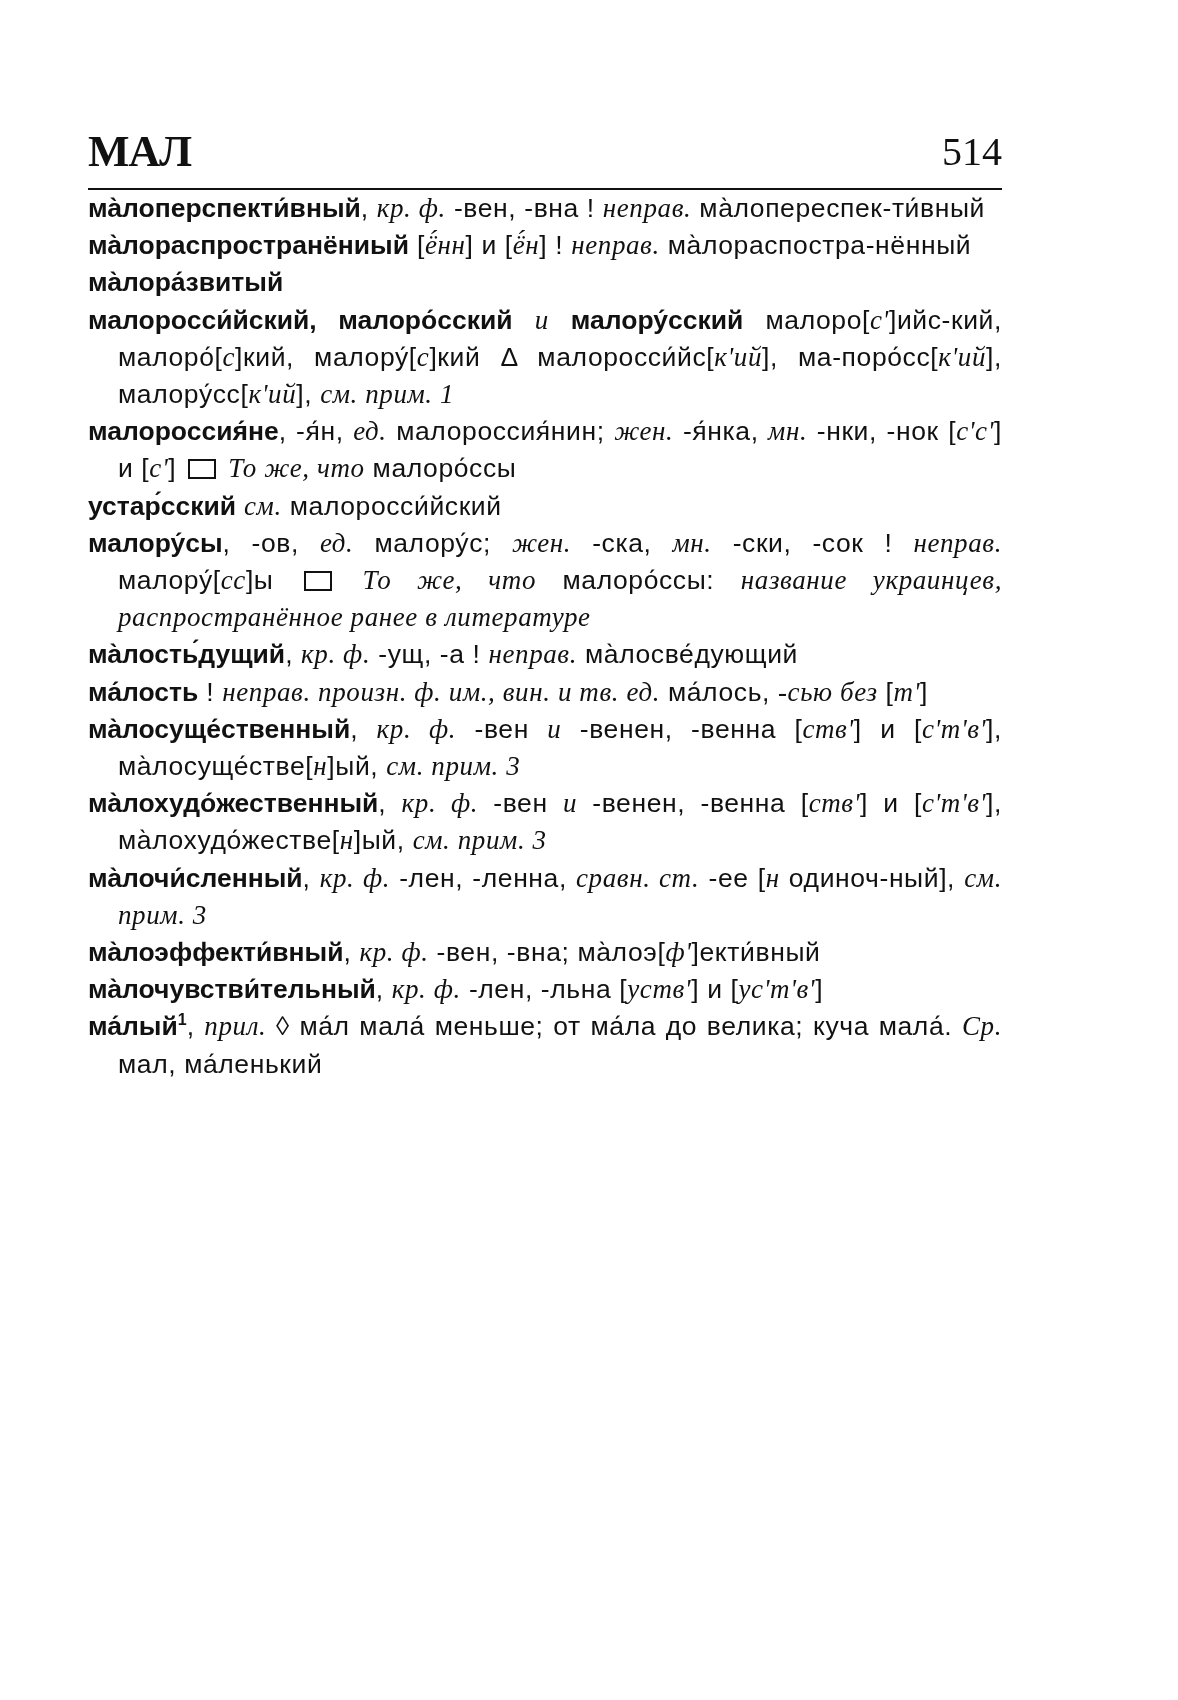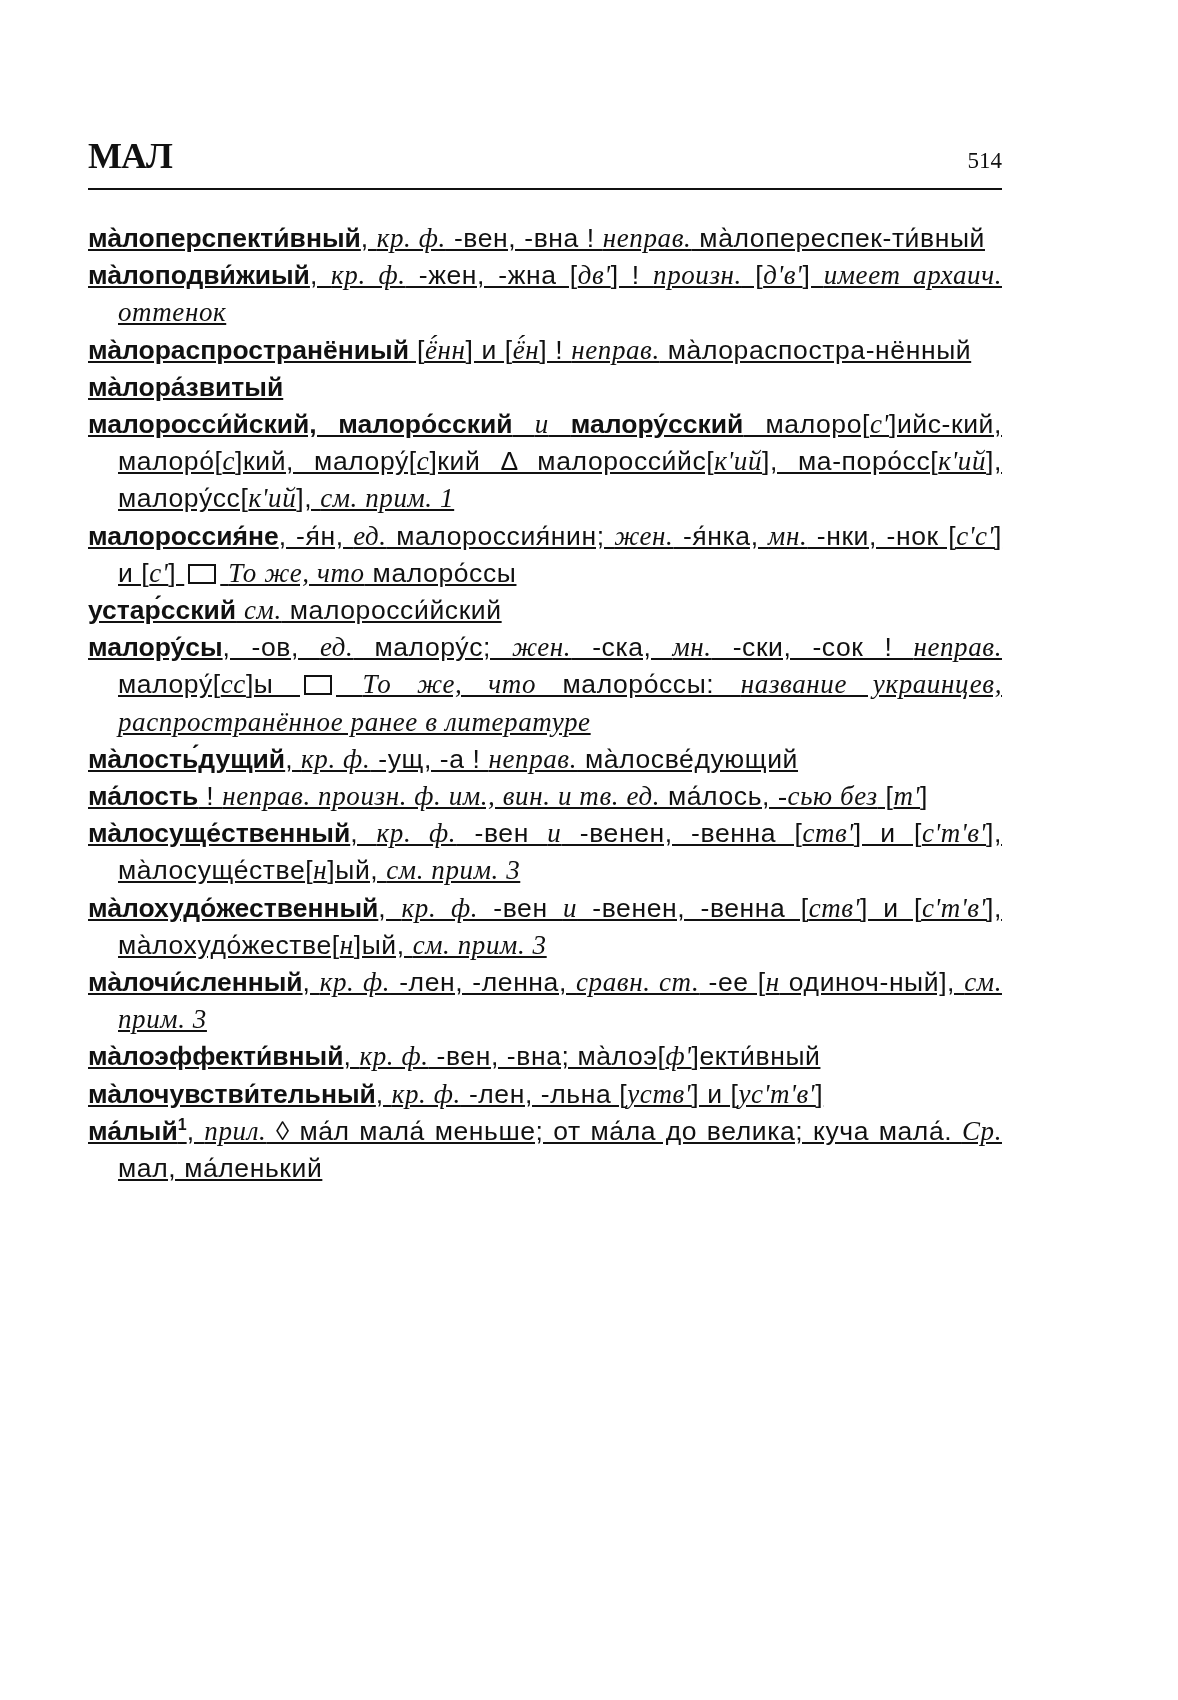--- a/index.html
+++ b/index.html
@@ -23,38 +23,36 @@
     }
     .running-head {
       display: flex;
       justify-content: space-between;
       align-items: flex-end;
       height: 56px;
     }
     .running-head .guide-word {
       font-family: "Liberation Serif", serif;
       font-weight: bold;
-      font-size: 36px;
+      font-size: 44px;
       letter-spacing: -1px;
       line-height: 1;
     }
     .running-head .page-number {
       font-family: "Liberation Serif", serif;
-      font-size: 23px;
+      font-size: 40px;
       line-height: 1;
       padding-bottom: 2px;
     }
     .rule {
       margin-top: 14px;
       height: 0;
       border-top: 2px solid #111;
     }
     .entries {
-      margin-top: 30px;
-      text-decoration: underline;
     }
     .entry {
       font-family: "Liberation Sans", "DejaVu Sans", sans-serif;
       font-size: 26.5px;
       line-height: 37.2px;
       text-align: justify;
       padding-left: 30px;
       text-indent: -30px;
       letter-spacing: 0.6px;
     }
@@ -87,21 +85,20 @@
 <body>
 
 <div class="page">
   <div class="running-head">
     <span class="guide-word">МАЛ</span>
     <span class="page-number">514</span>
   </div>
   <div class="rule"></div>
   <div class="entries" id="entries">
       <div class="entry"><span class="hw">ма̀лоперспекти́вный</span>, <span class="it">кр. ф.</span> -вен, -вна ! <span class="it">неправ.</span> ма̀лопереспек-ти́вный</div>
-      <div class="entry"><span class="hw">ма̀лоподви́жиый</span>, <span class="it">кр. ф.</span> -жен, -жна [<span class="it">дв'</span>] ! <span class="it">произн.</span> [<span class="it">д'в'</span>] <span class="it">имеет архаич. оттенок</span></div>
       <div class="entry"><span class="hw">ма̀лораспространёниый</span> [<span class="it">ё́нн</span>] и [<span class="it">ё́н</span>] ! <span class="it">неправ.</span> ма̀лораспостра-нённый</div>
       <div class="entry"><span class="hw">ма̀лора́звитый</span></div>
       <div class="entry"><span class="hw">малоросси́йский, малоро́сский</span> <span class="it">и</span> <span class="hw">малору́сский</span> малоро[<span class="it">с'</span>]ийс-кий, малоро́[<span class="it">с</span>]кий, малору́[<span class="it">с</span>]кий Δ малоросси́йс[<span class="it">к'ий</span>], ма-поро́сс[<span class="it">к'ий</span>], малору́сс[<span class="it">к'ий</span>], <span class="it">см. прим. 1</span></div>
       <div class="entry"><span class="hw">малороссия́не</span>, -я́н, <span class="it">ед.</span> малороссия́нин; <span class="it">жен.</span> -я́нка, <span class="it">мн.</span> -нки, -нок [<span class="it">с'с'</span>] и [<span class="it">с'</span>] <span class="box"></span> <span class="it">То же, что</span> малоро́ссы</div>
       <div class="entry"><span class="hw">устар́сский</span> <span class="it">см.</span> малоросси́йский</div>
       <div class="entry"><span class="hw">малору́сы</span>, -ов, <span class="it">ед.</span> малору́с; <span class="it">жен.</span> -ска, <span class="it">мн.</span> -ски, -сок ! <span class="it">неправ.</span> малору́[<span class="it">сс</span>]ы <span class="box"></span> <span class="it">То же, что</span> малоро́ссы: <span class="it">название украинцев, распространённое ранее в литературе</span></div>
       <div class="entry"><span class="hw">ма̀лость́дущий</span>, <span class="it">кр. ф.</span> -ущ, -а ! <span class="it">неправ.</span> ма̀лосве́дующий</div>
       <div class="entry"><span class="hw">ма́лость</span> ! <span class="it">неправ. произн. ф. им., вин. и тв. ед.</span> ма́лось, <span class="it">-сью без</span> [<span class="it">т'</span>]</div>
       <div class="entry"><span class="hw">ма̀лосуще́ственный</span>, <span class="it">кр. ф.</span> -вен <span class="it">и</span> -венен, -венна [<span class="it">ств'</span>] и [<span class="it">с'т'в'</span>], ма̀лосуще́стве[<span class="it">н</span>]ый, <span class="it">см. прим. 3</span></div>
       <div class="entry"><span class="hw">ма̀лохудо́жественный</span>, <span class="it">кр. ф.</span> -вен <span class="it">и</span> -венен, -венна [<span class="it">ств'</span>] и [<span class="it">с'т'в'</span>], ма̀лохудо́жестве[<span class="it">н</span>]ый, <span class="it">см. прим. 3</span></div>

